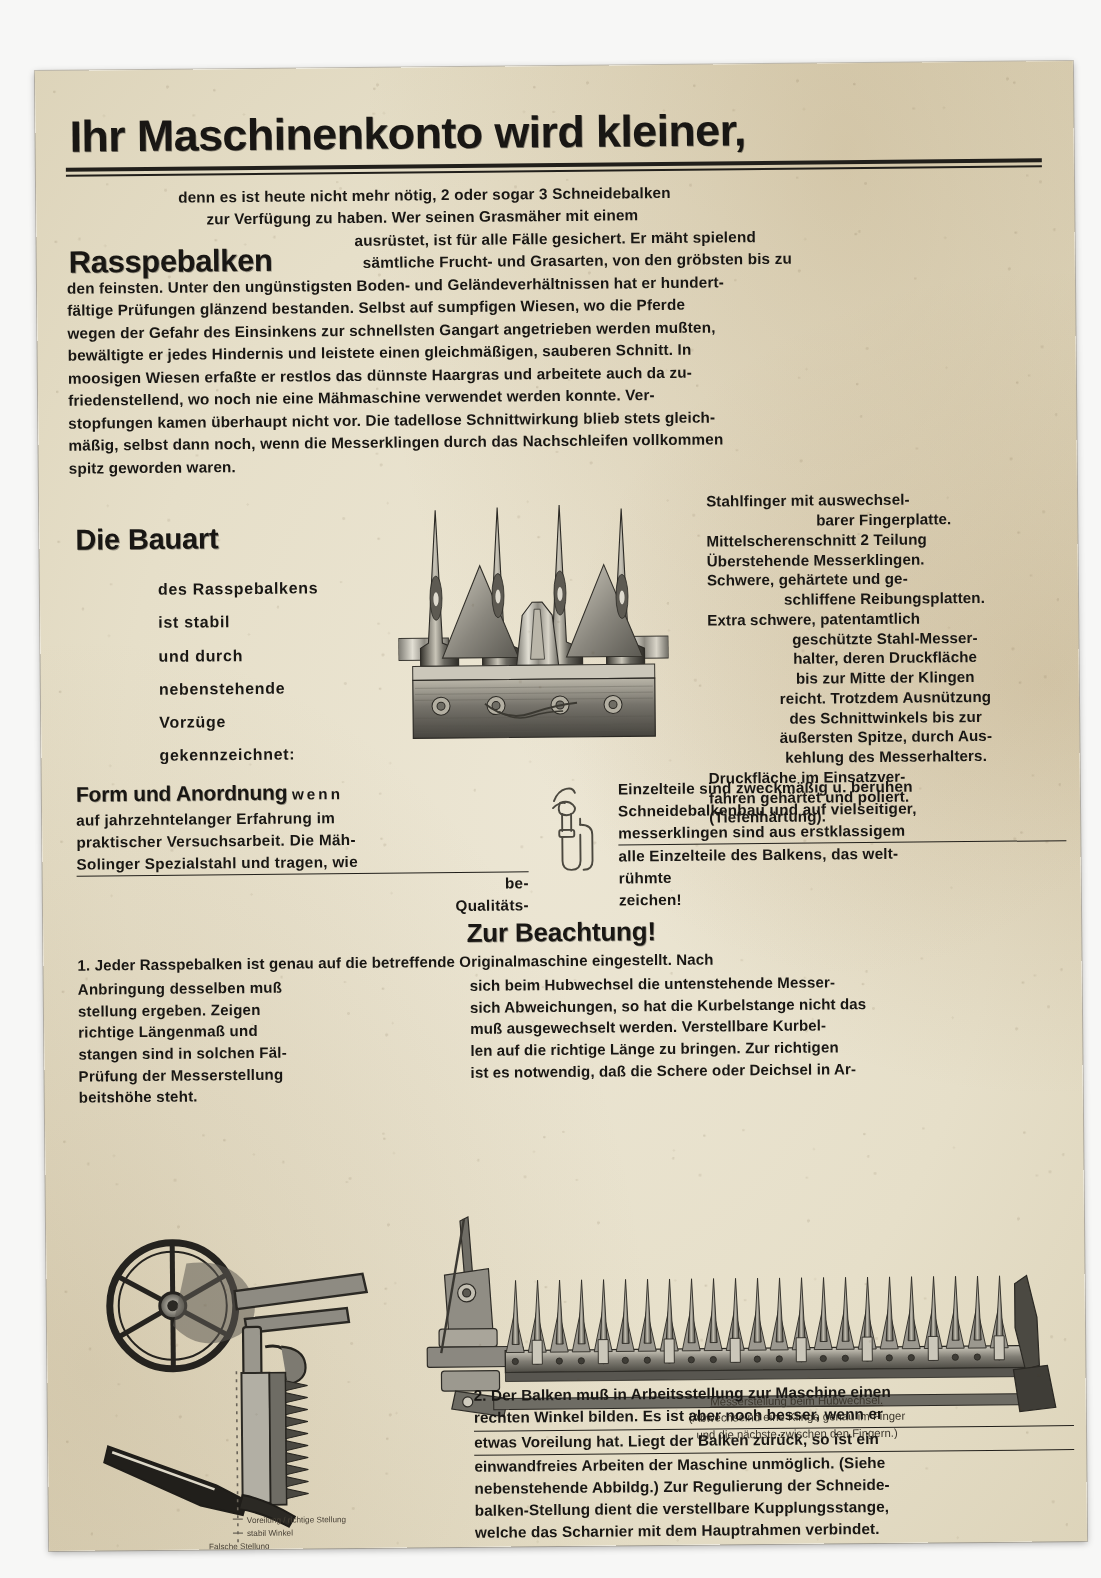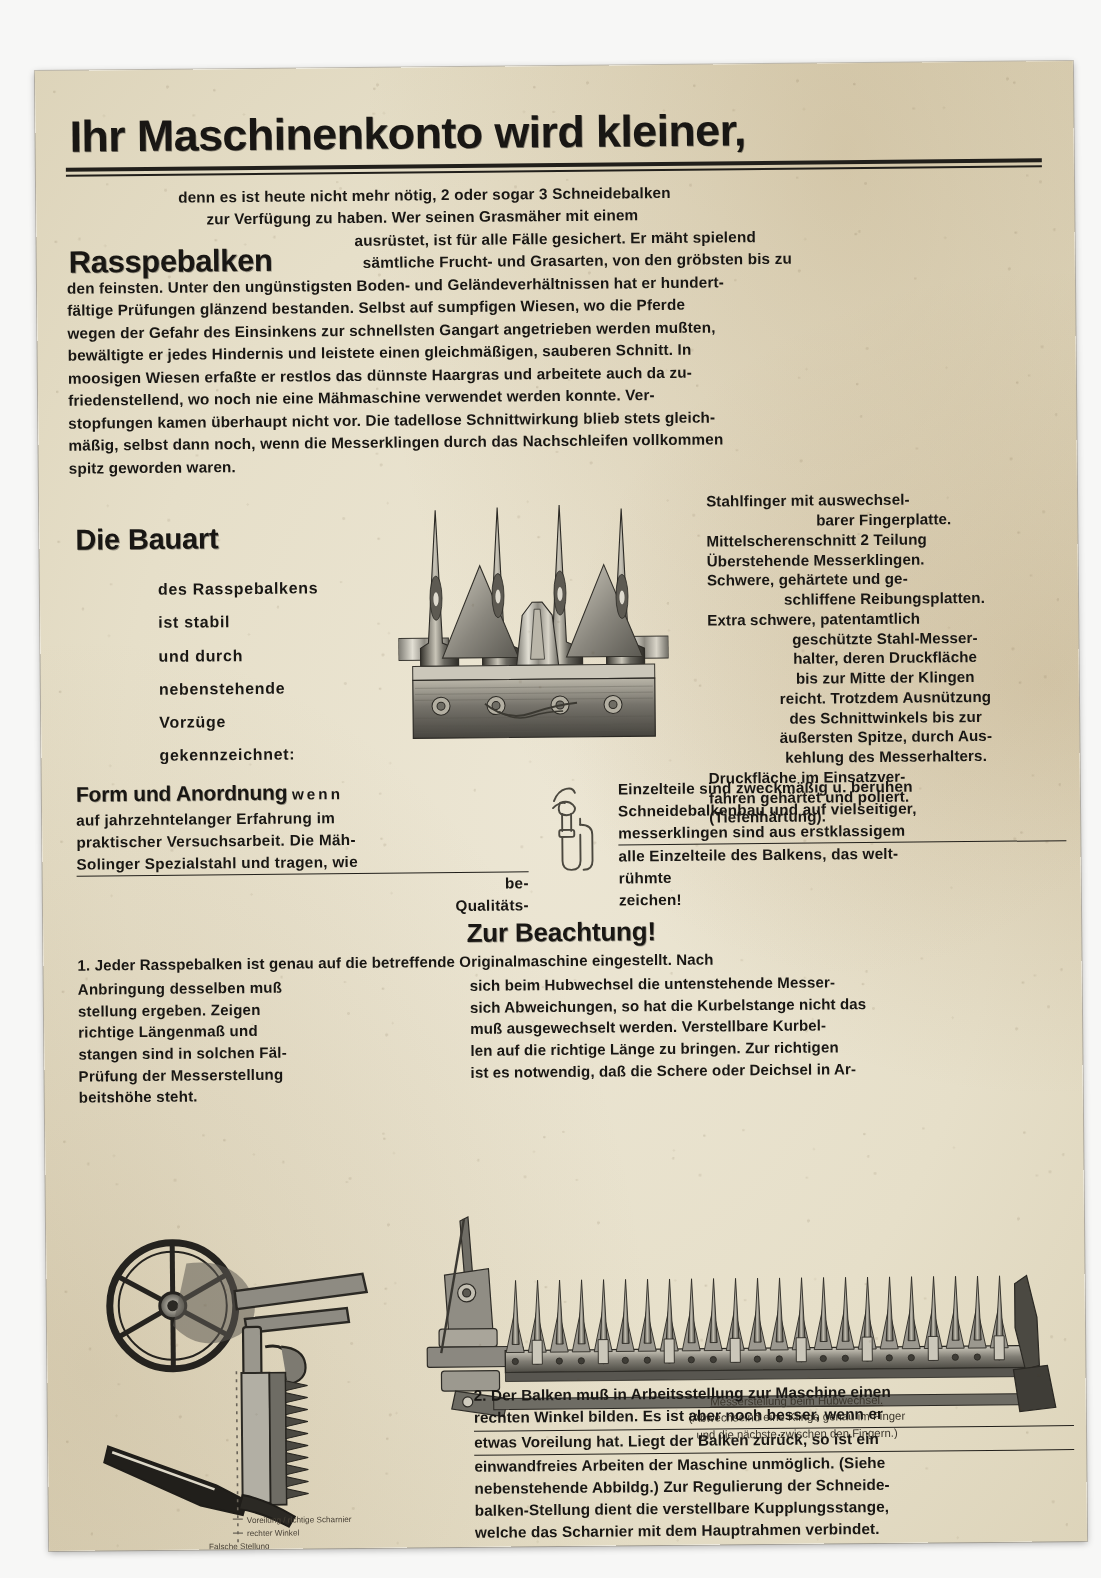--- a/index.html
+++ b/index.html
@@ -554,22 +554,22 @@
         <g stroke="#6a6459" stroke-width="1.6" stroke-dasharray="3 5">
           <line x1="141" y1="148" x2="141" y2="322"></line>
         </g>
 
         <g stroke="#6a6459" stroke-width="1.3">
           <line x1="136" y1="296" x2="146" y2="296"></line>
           <line x1="136" y1="310" x2="146" y2="310"></line>
         </g>
       </svg>
       <div class="mower-caption">
-        <span class="cl">Voreilung / richtige Scharnier</span>
-        <span class="cl">rechter Winkel</span>
+        <span class="cl">Voreilung / richtige Stellung</span>
+        <span class="cl">stabil Winkel</span>
         <span class="cl" style="margin-left:-38px">Falsche Stellung</span>
       </div>
     </div>
 
     <div class="sec-p2" style="position:absolute;left:398px;top:182px;">
       <span class="ln">2. Der Balken muß in Arbeitsstellung zur Maschine einen</span>
       <span class="ln u">rechten Winkel bilden.  Es ist aber noch besser, wenn er</span>
       <span class="ln u">etwas Voreilung hat.  Liegt der Balken zurück, so ist ein</span>
       <span class="ln">einwandfreies Arbeiten der Maschine unmöglich. (Siehe</span>
       <span class="ln">nebenstehende Abbildg.) Zur Regulierung der Schneide-</span>

